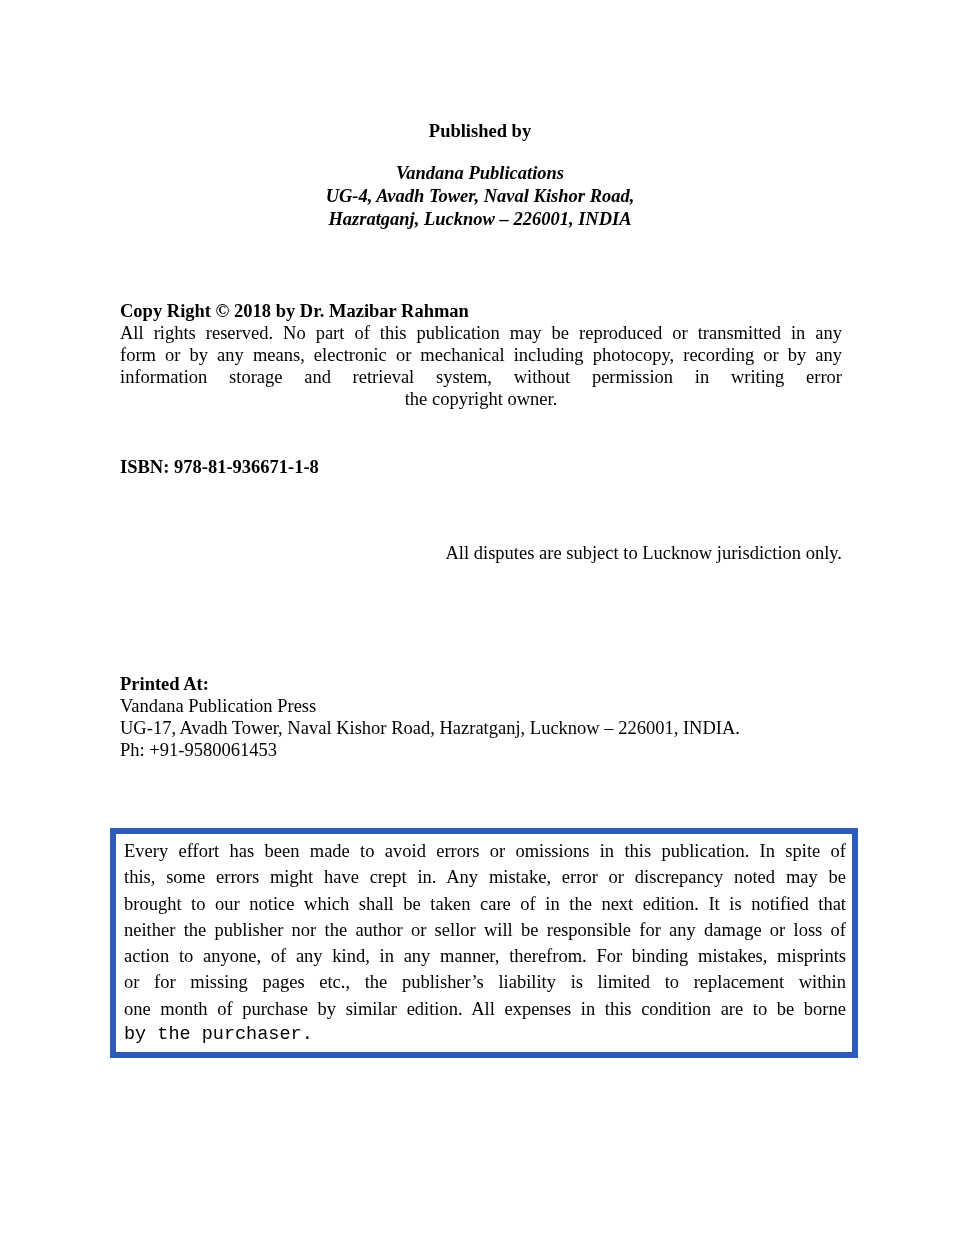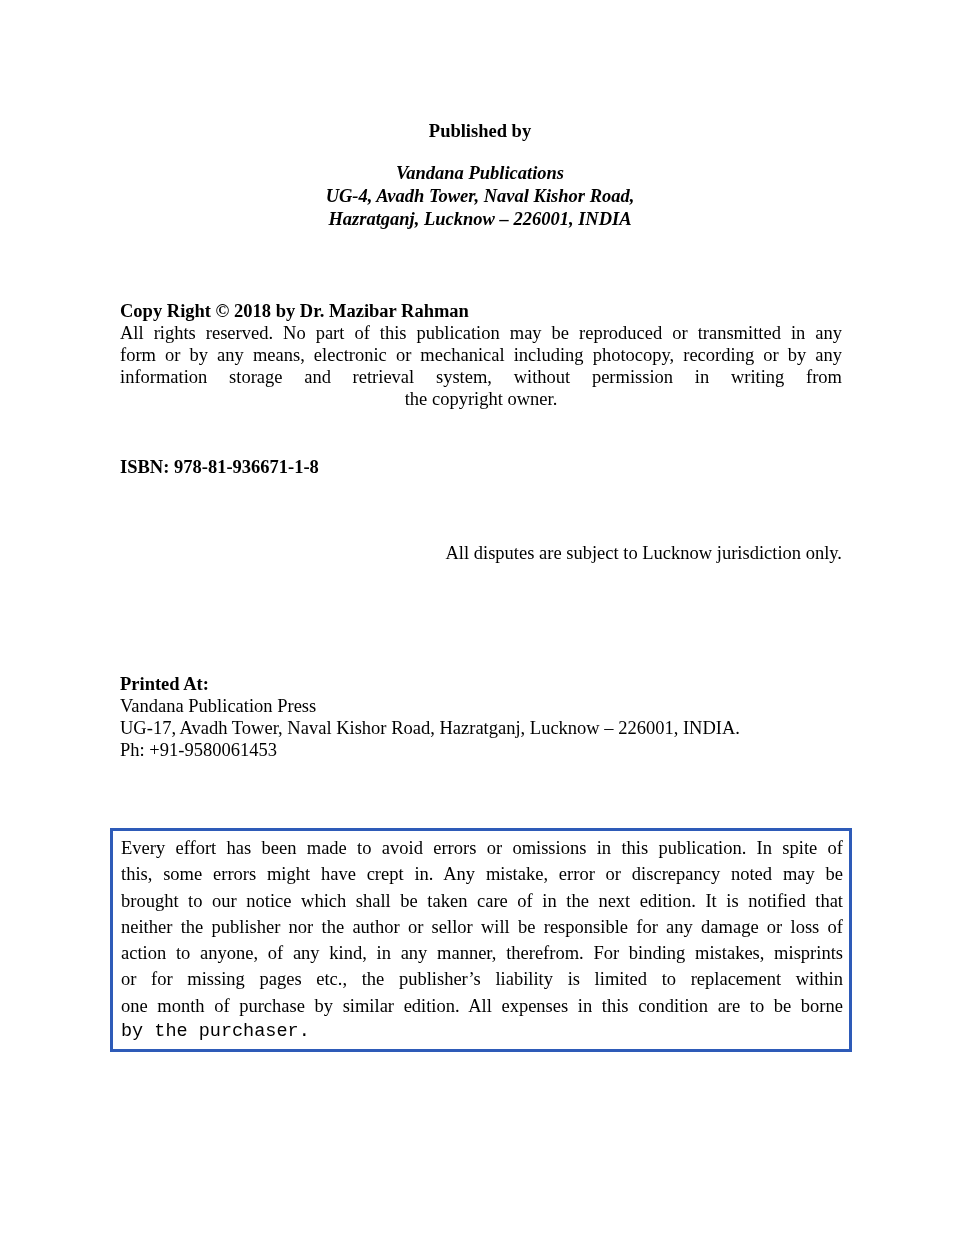--- a/index.html
+++ b/index.html
@@ -53,21 +53,21 @@
     .isbn { top: 456px; }
     .disputes { top: 542px; text-align: right; }
     .printed { top: 673px; }
 
     .notice-box {
       position: absolute;
       left: 110px;
       top: 828px;
       width: 736px;
       height: 218px;
-      border: 3px solid #ef4444;
+      border: 6px solid #ef4444;
       box-sizing: content-box;
     }
     .notice-text {
       position: absolute;
       left: 8px;
       top: 4px;
       width: 722px;
       font-size: 18.5px;
       line-height: 26.3px;
     }
@@ -93,21 +93,21 @@
   <div class="center-block publisher-info">
     <div>Vandana Publications</div>
     <div>UG-4, Avadh Tower, Naval Kishor Road,</div>
     <div>Hazratganj, Lucknow – 226001, INDIA</div>
   </div>
 
   <div class="section copyright">
     <div class="bold">Copy Right © 2018 by Dr. Mazibar Rahman</div>
     <div class="justify-line">All rights reserved. No part of this publication may be reproduced or transmitted in any</div>
     <div class="justify-line">form or by any means, electronic or mechanical including photocopy, recording or by any</div>
-    <div class="justify-line">information storage and retrieval system, without permission in writing from</div>
+    <div class="justify-line">information storage and retrieval system, without permission in writing error</div>
     <div class="last-line">the copyright owner.</div>
   </div>
 
   <div class="section isbn bold">ISBN: 978-81-936671-1-8</div>
 
   <div class="section disputes">All disputes are subject to Lucknow jurisdiction only.</div>
 
   <div class="section printed">
     <div class="bold">Printed At:</div>
     <div>Vandana Publication Press</div>

